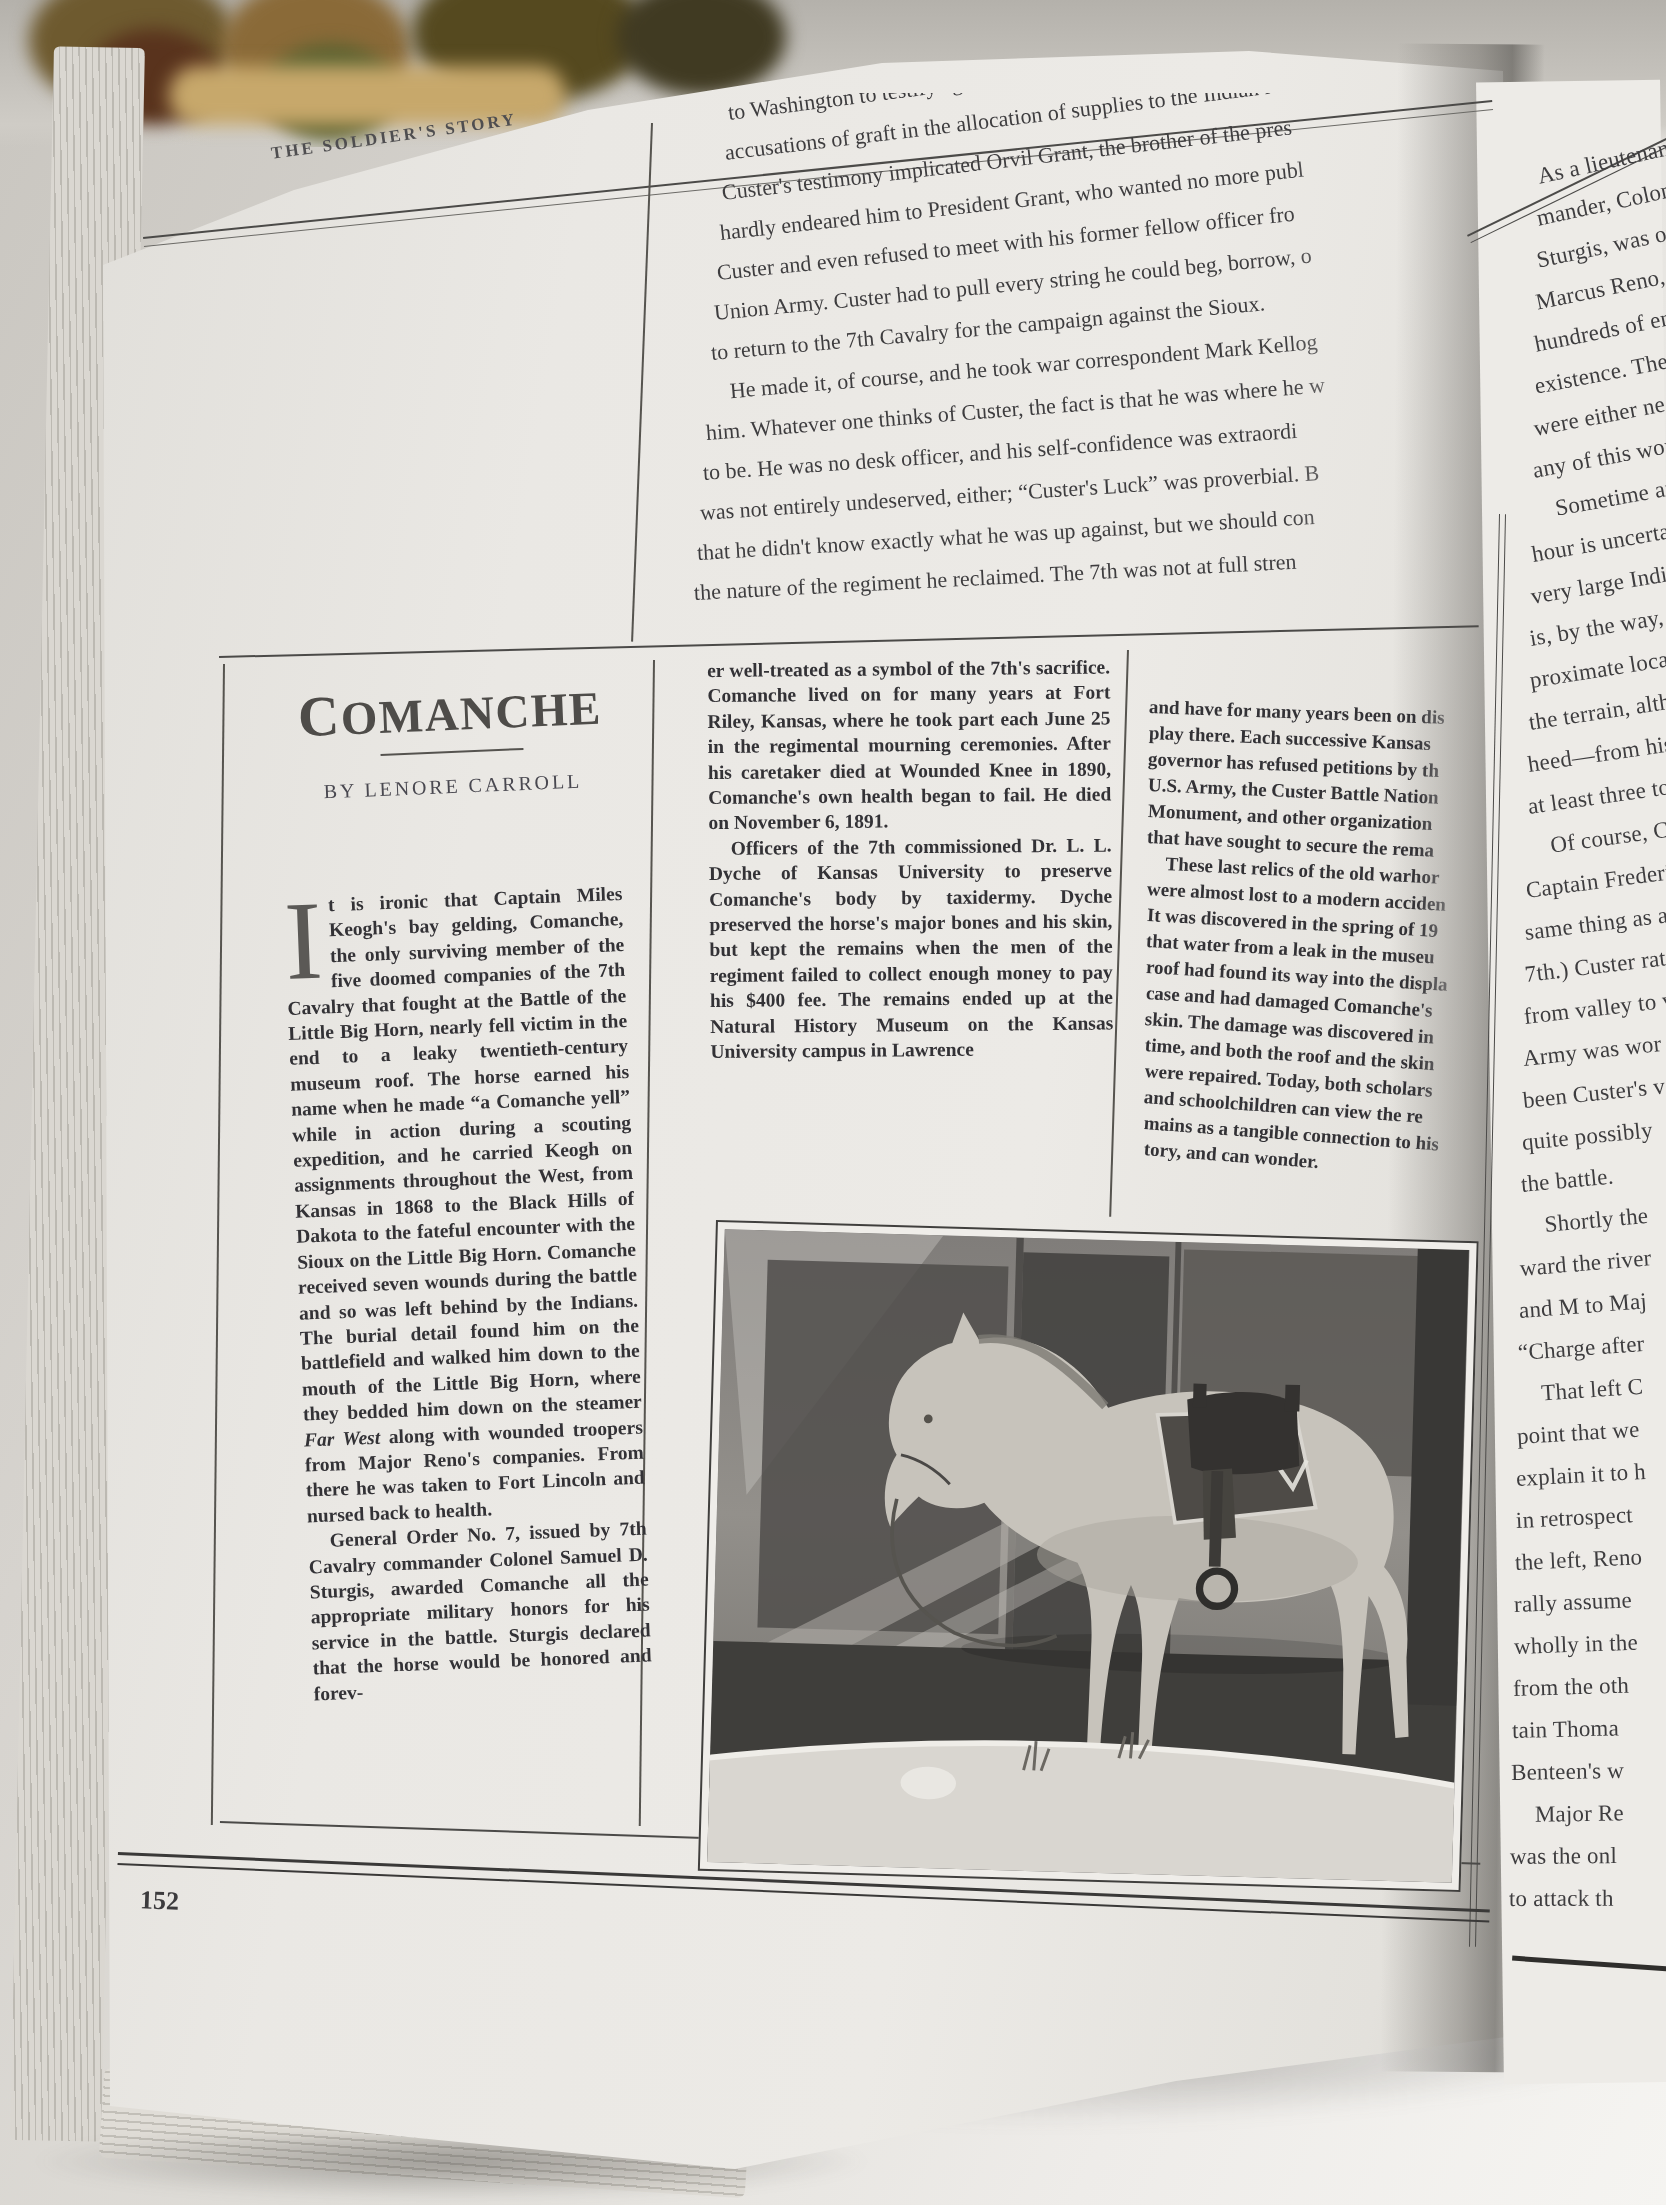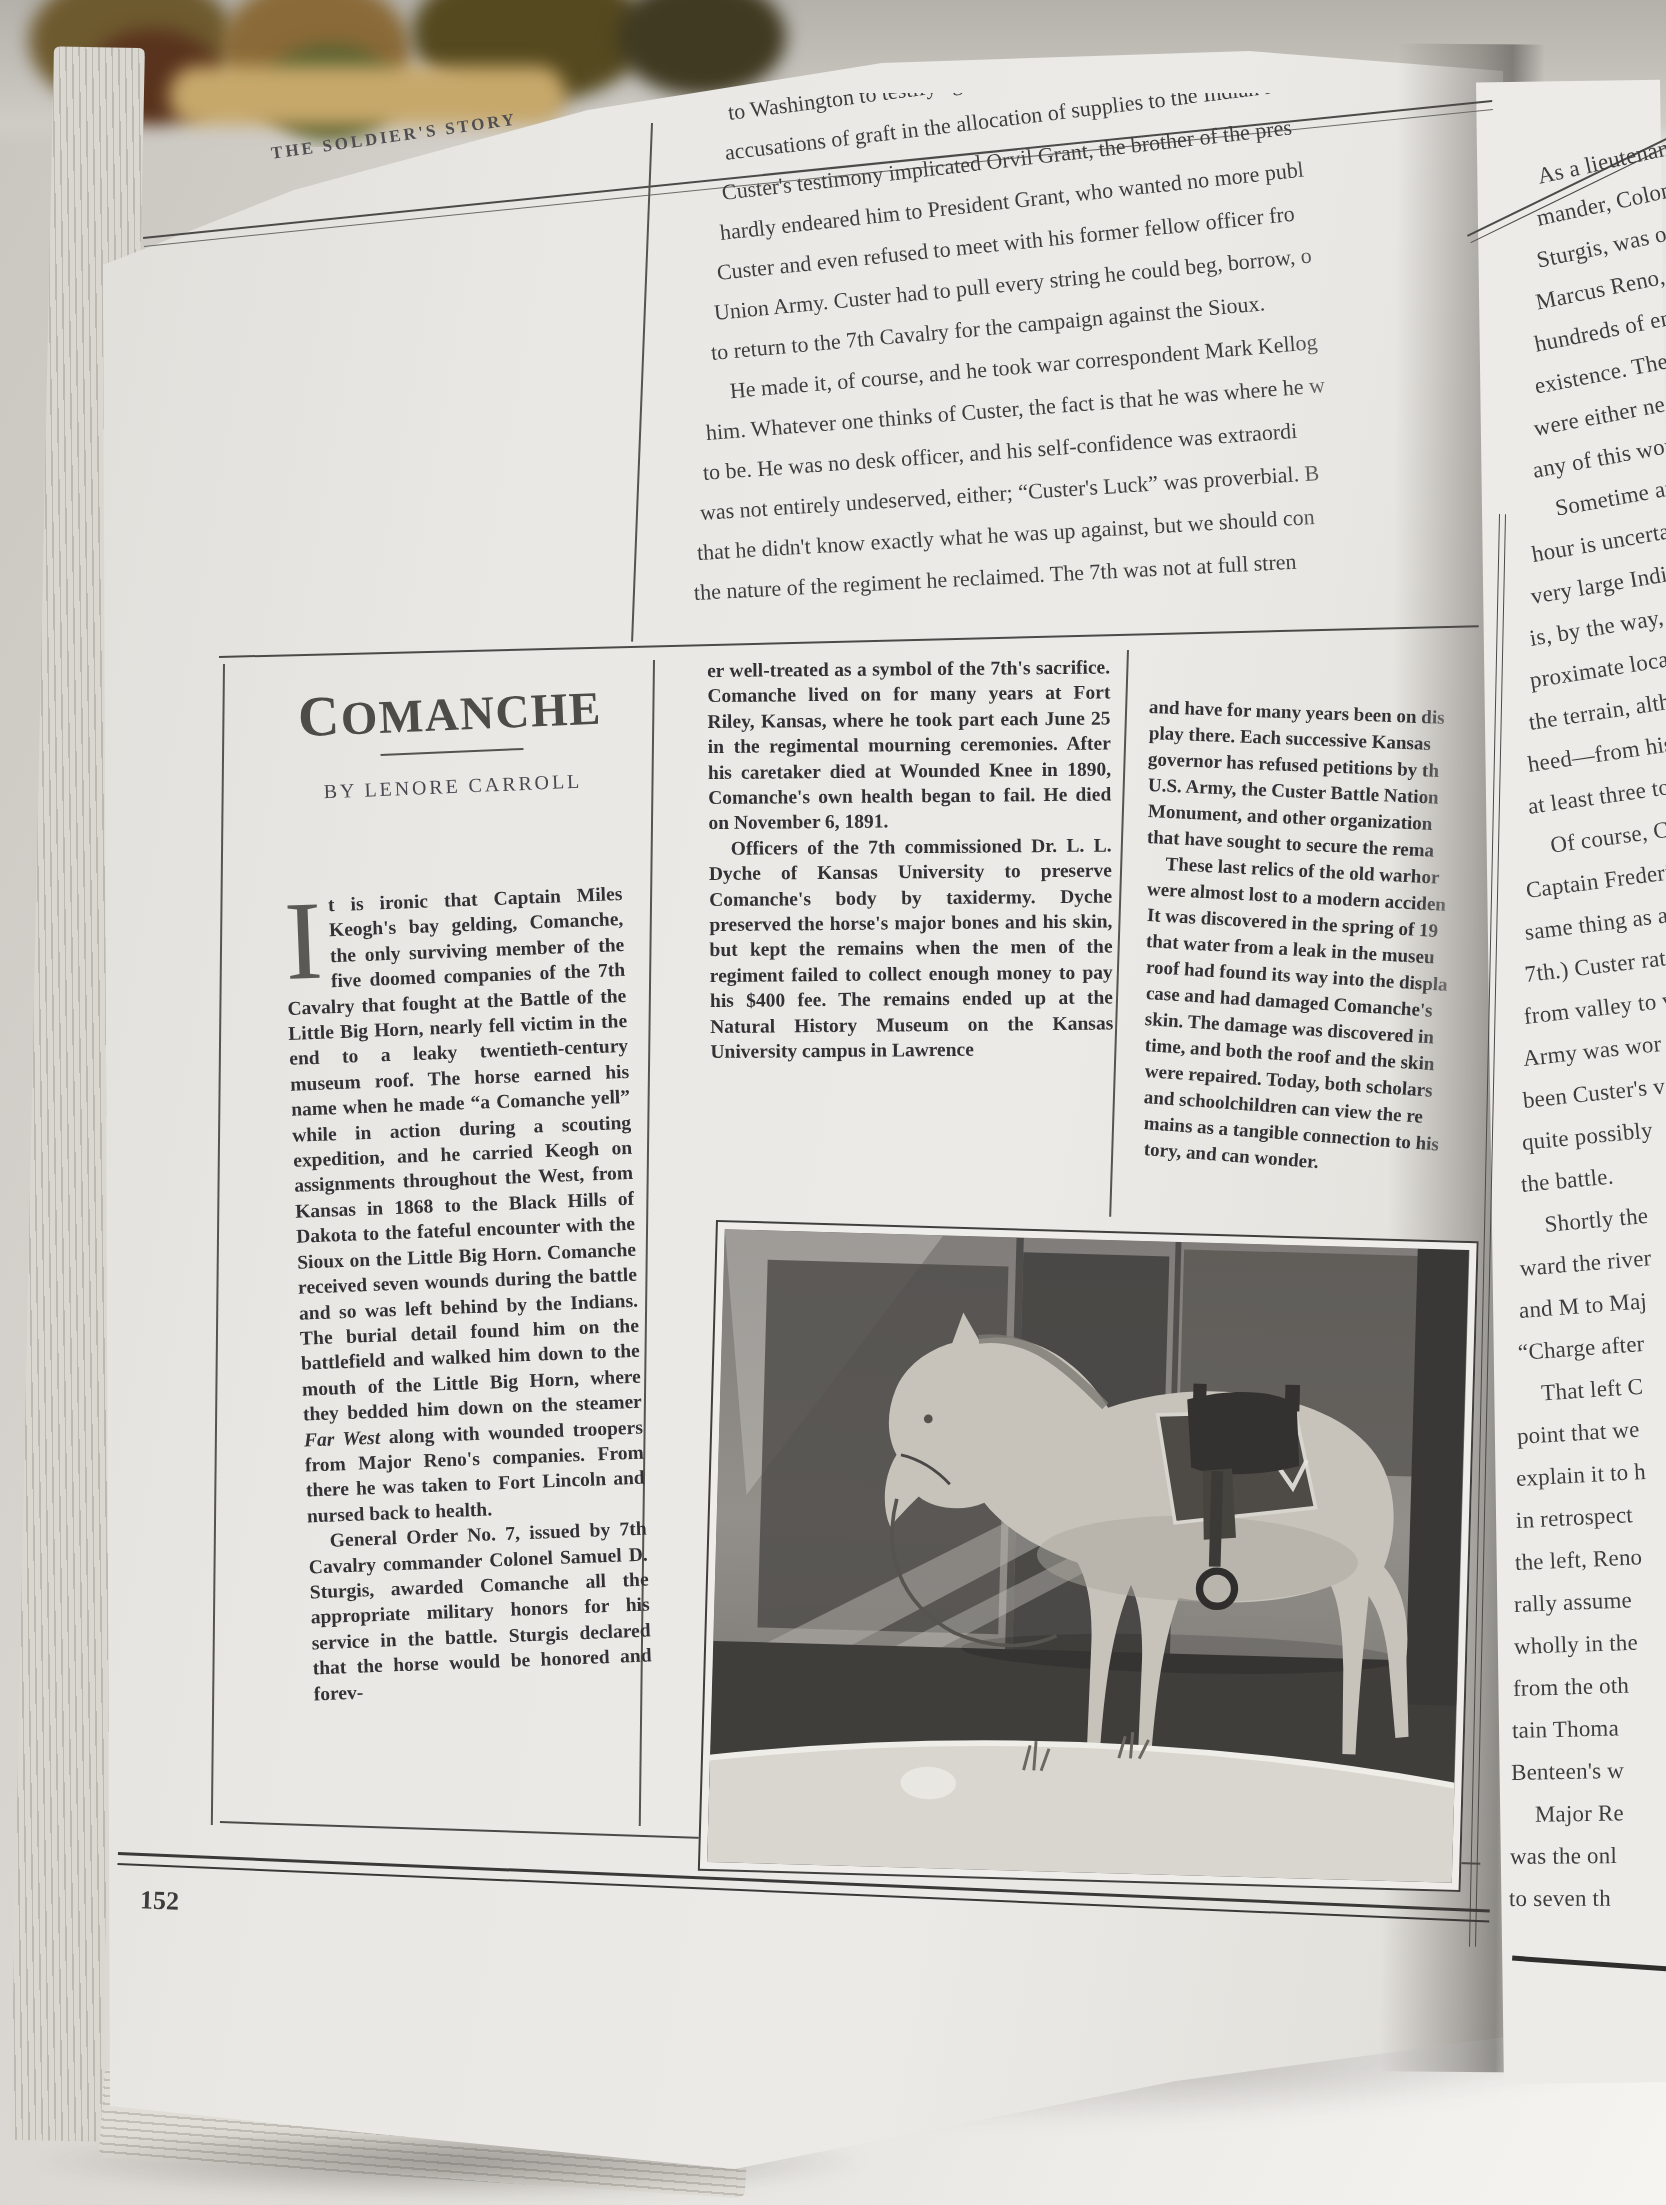--- a/index.html
+++ b/index.html
@@ -167,21 +167,21 @@
       <div class="rp-line" style="--i: 31;">explain it to h</div>
       <div class="rp-line" style="--i: 32;">in retrospect</div>
       <div class="rp-line" style="--i: 33;">the left, Reno</div>
       <div class="rp-line" style="--i: 34;">rally assume</div>
       <div class="rp-line" style="--i: 35;">wholly in the</div>
       <div class="rp-line" style="--i: 36;">from the oth</div>
       <div class="rp-line" style="--i: 37;">tain Thoma</div>
       <div class="rp-line" style="--i: 38;">Benteen's w</div>
       <div class="rp-line" style="--i: 39;">    Major Re</div>
       <div class="rp-line" style="--i: 40;">was the onl</div>
-      <div class="rp-line" style="--i: 41;">to seven th</div>
+      <div class="rp-line" style="--i: 41;">to attack th</div>
     </div>
 
   <div class="abs" id="running-header">THE SOLDIER'S STORY</div>
   <div class="abs" id="top-double-rule"></div>
   <div class="abs rule-v" id="header-sep-rule"></div>
 
   <div class="abs" id="top-block">
 
   <div class="tb-line" style="--i: 0;">to Washington to testify against the secretary of war on charges</div>
       <div class="tb-line" style="--i: 1;">accusations of graft in the allocation of supplies to the Indian reser</div>

